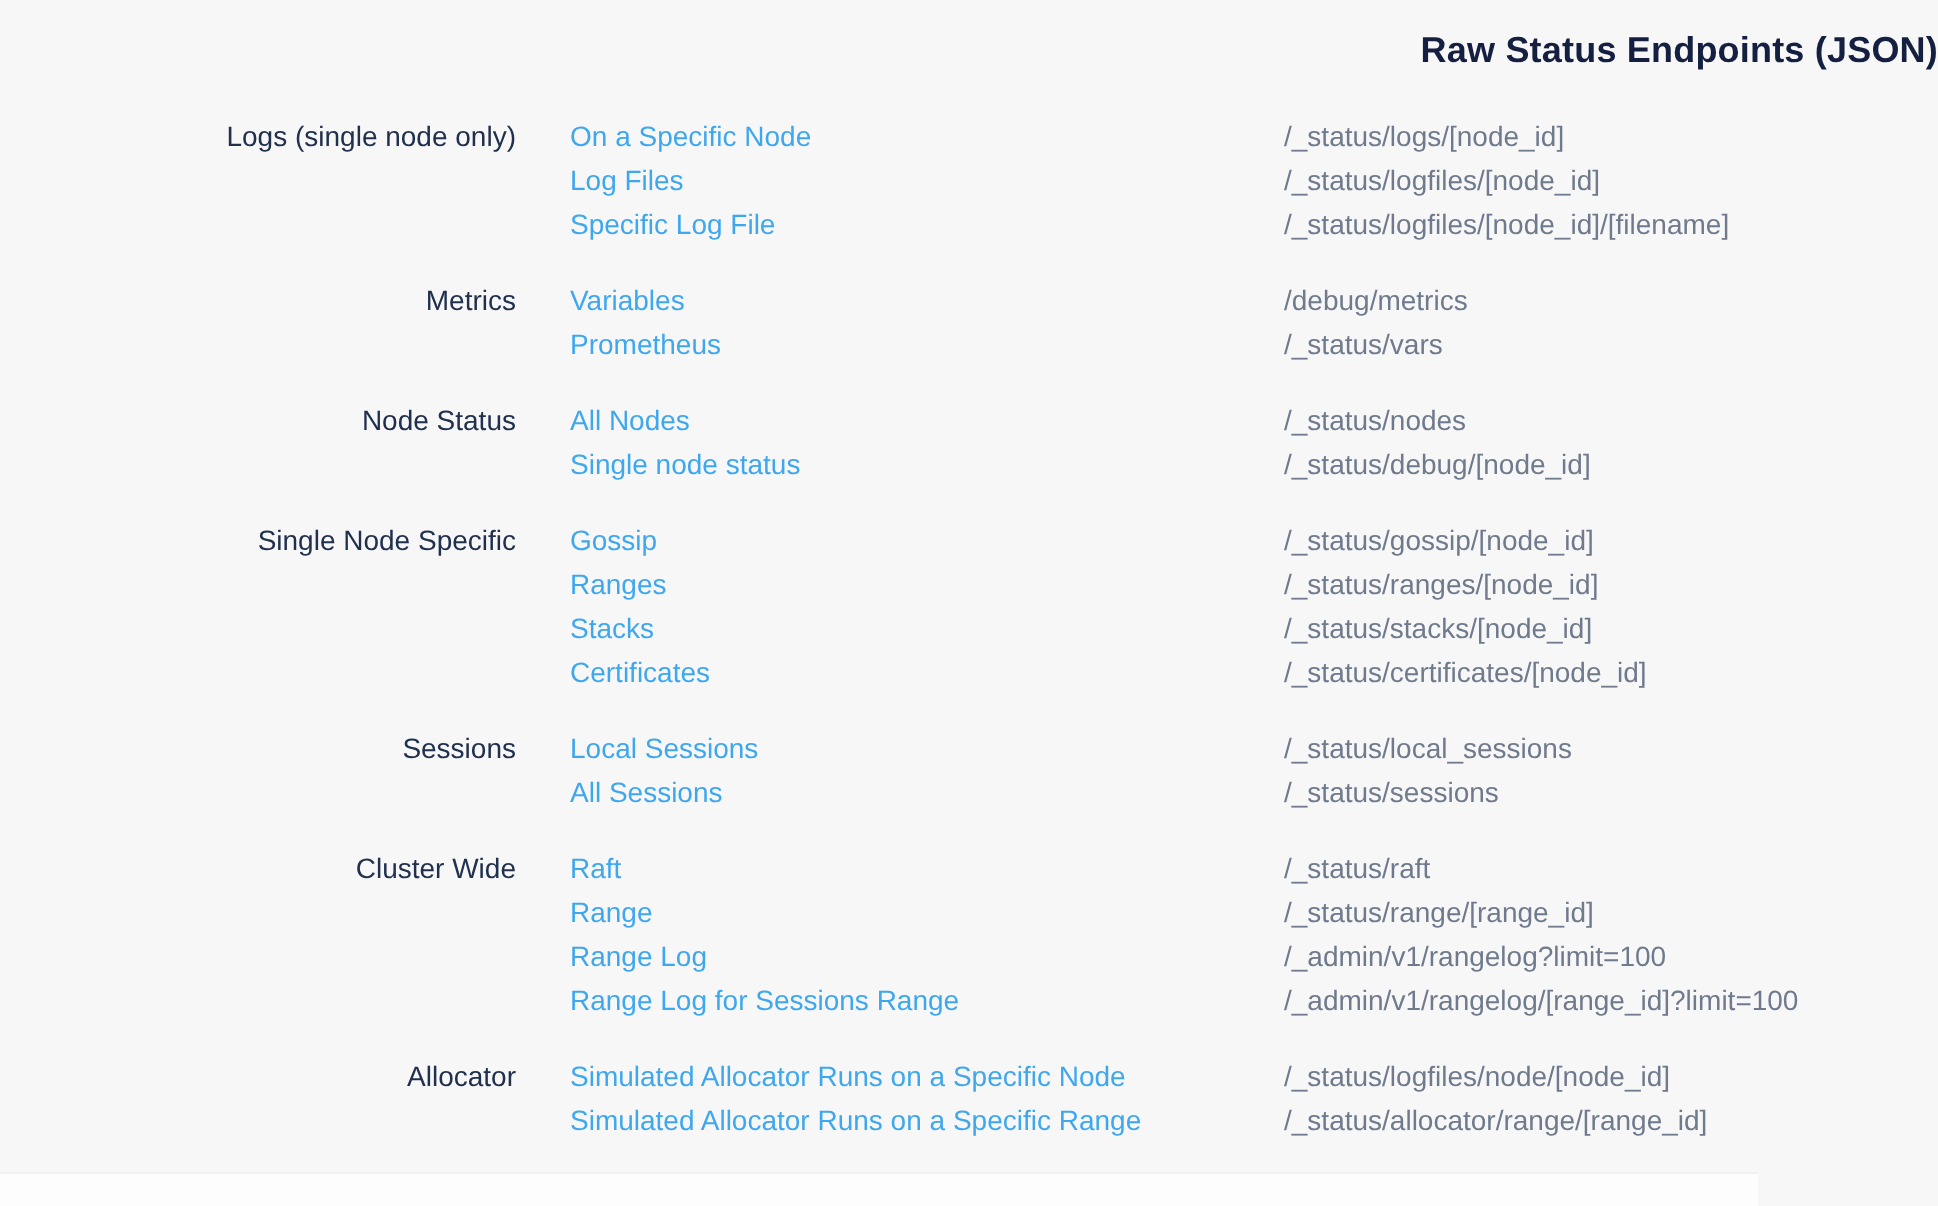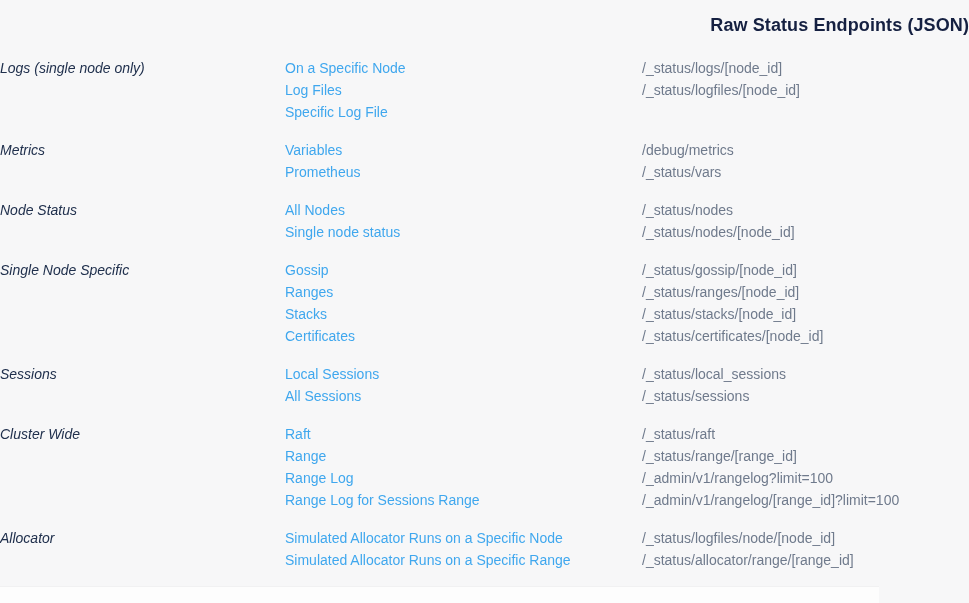--- a/index.html
+++ b/index.html
@@ -23,27 +23,26 @@
   .groups { width: 100%; }
   .group {
     display: grid;
     grid-template-columns: 285px 357px 1fr;
     grid-auto-rows: 22px;
     margin-bottom: 16px;
   }
   .category {
     grid-column: 1;
     grid-row: 1;
-    text-align: left;
+    text-align: right;
     padding-right: 27px;
     font-size: 14px;
     line-height: 22px;
     color: var(--category, #20304d);
     white-space: nowrap;
-    font-style: italic;
   }
   .link-cell {
     grid-column: 2;
     font-size: 14px;
     line-height: 22px;
     color: var(--link, #3fa7ee);
     text-decoration: none;
     white-space: nowrap;
     justify-self: start;
   }
@@ -70,34 +69,35 @@
 <h1 class="page-title">Raw Status Endpoints (JSON)</h1>
 
 <div class="groups">
     <div class="group">
       <div class="category">Logs (single node only)</div>
       <a class="link-cell" href="#">On a Specific Node</a>
       <div class="endpoint-cell">/_status/logs/[node_id]</div>
       <a class="link-cell" href="#">Log Files</a>
       <div class="endpoint-cell">/_status/logfiles/[node_id]</div>
       <a class="link-cell" href="#">Specific Log File</a>
+      <div class="endpoint-cell">/_status/logfiles/[node_id]/[filename]</div>
     </div>
     <div class="group">
       <div class="category">Metrics</div>
       <a class="link-cell" href="#">Variables</a>
       <div class="endpoint-cell">/debug/metrics</div>
       <a class="link-cell" href="#">Prometheus</a>
       <div class="endpoint-cell">/_status/vars</div>
     </div>
     <div class="group">
       <div class="category">Node Status</div>
       <a class="link-cell" href="#">All Nodes</a>
       <div class="endpoint-cell">/_status/nodes</div>
       <a class="link-cell" href="#">Single node status</a>
-      <div class="endpoint-cell">/_status/nodes/[node_id]</div>
+      <div class="endpoint-cell">/_status/debug/[node_id]</div>
     </div>
     <div class="group">
       <div class="category">Single Node Specific</div>
       <a class="link-cell" href="#">Gossip</a>
       <div class="endpoint-cell">/_status/gossip/[node_id]</div>
       <a class="link-cell" href="#">Ranges</a>
       <div class="endpoint-cell">/_status/ranges/[node_id]</div>
       <a class="link-cell" href="#">Stacks</a>
       <div class="endpoint-cell">/_status/stacks/[node_id]</div>
       <a class="link-cell" href="#">Certificates</a>

